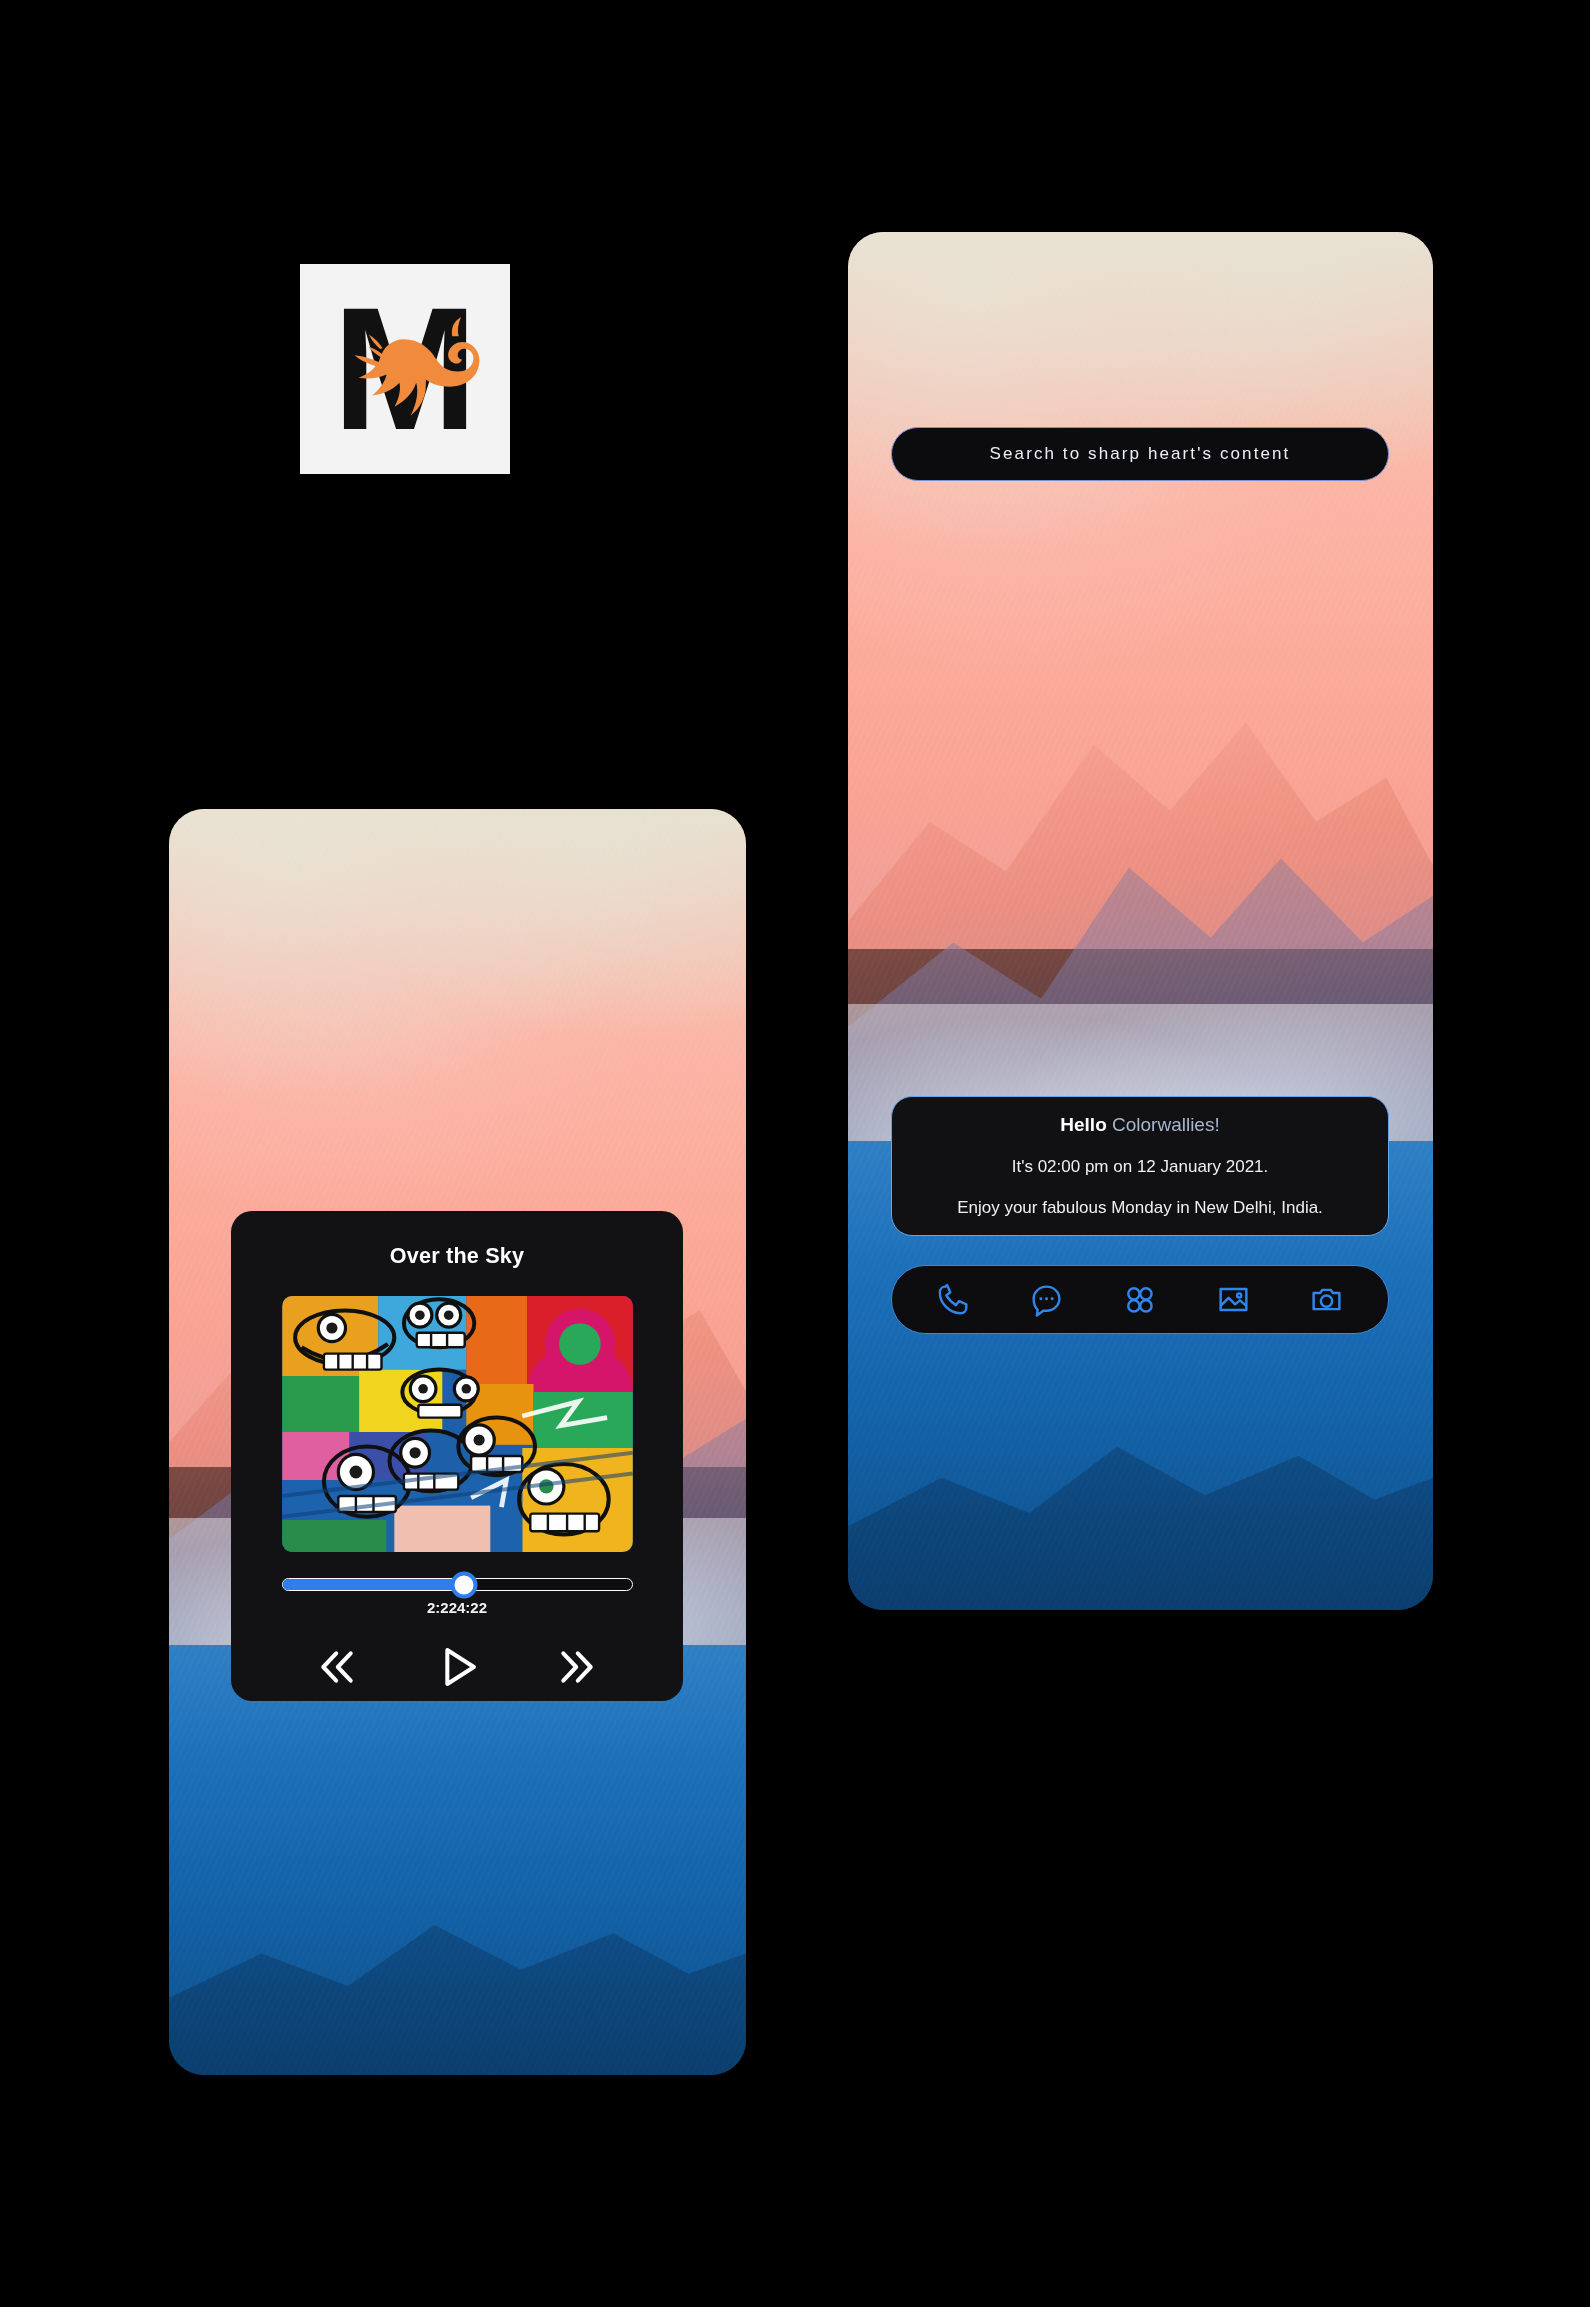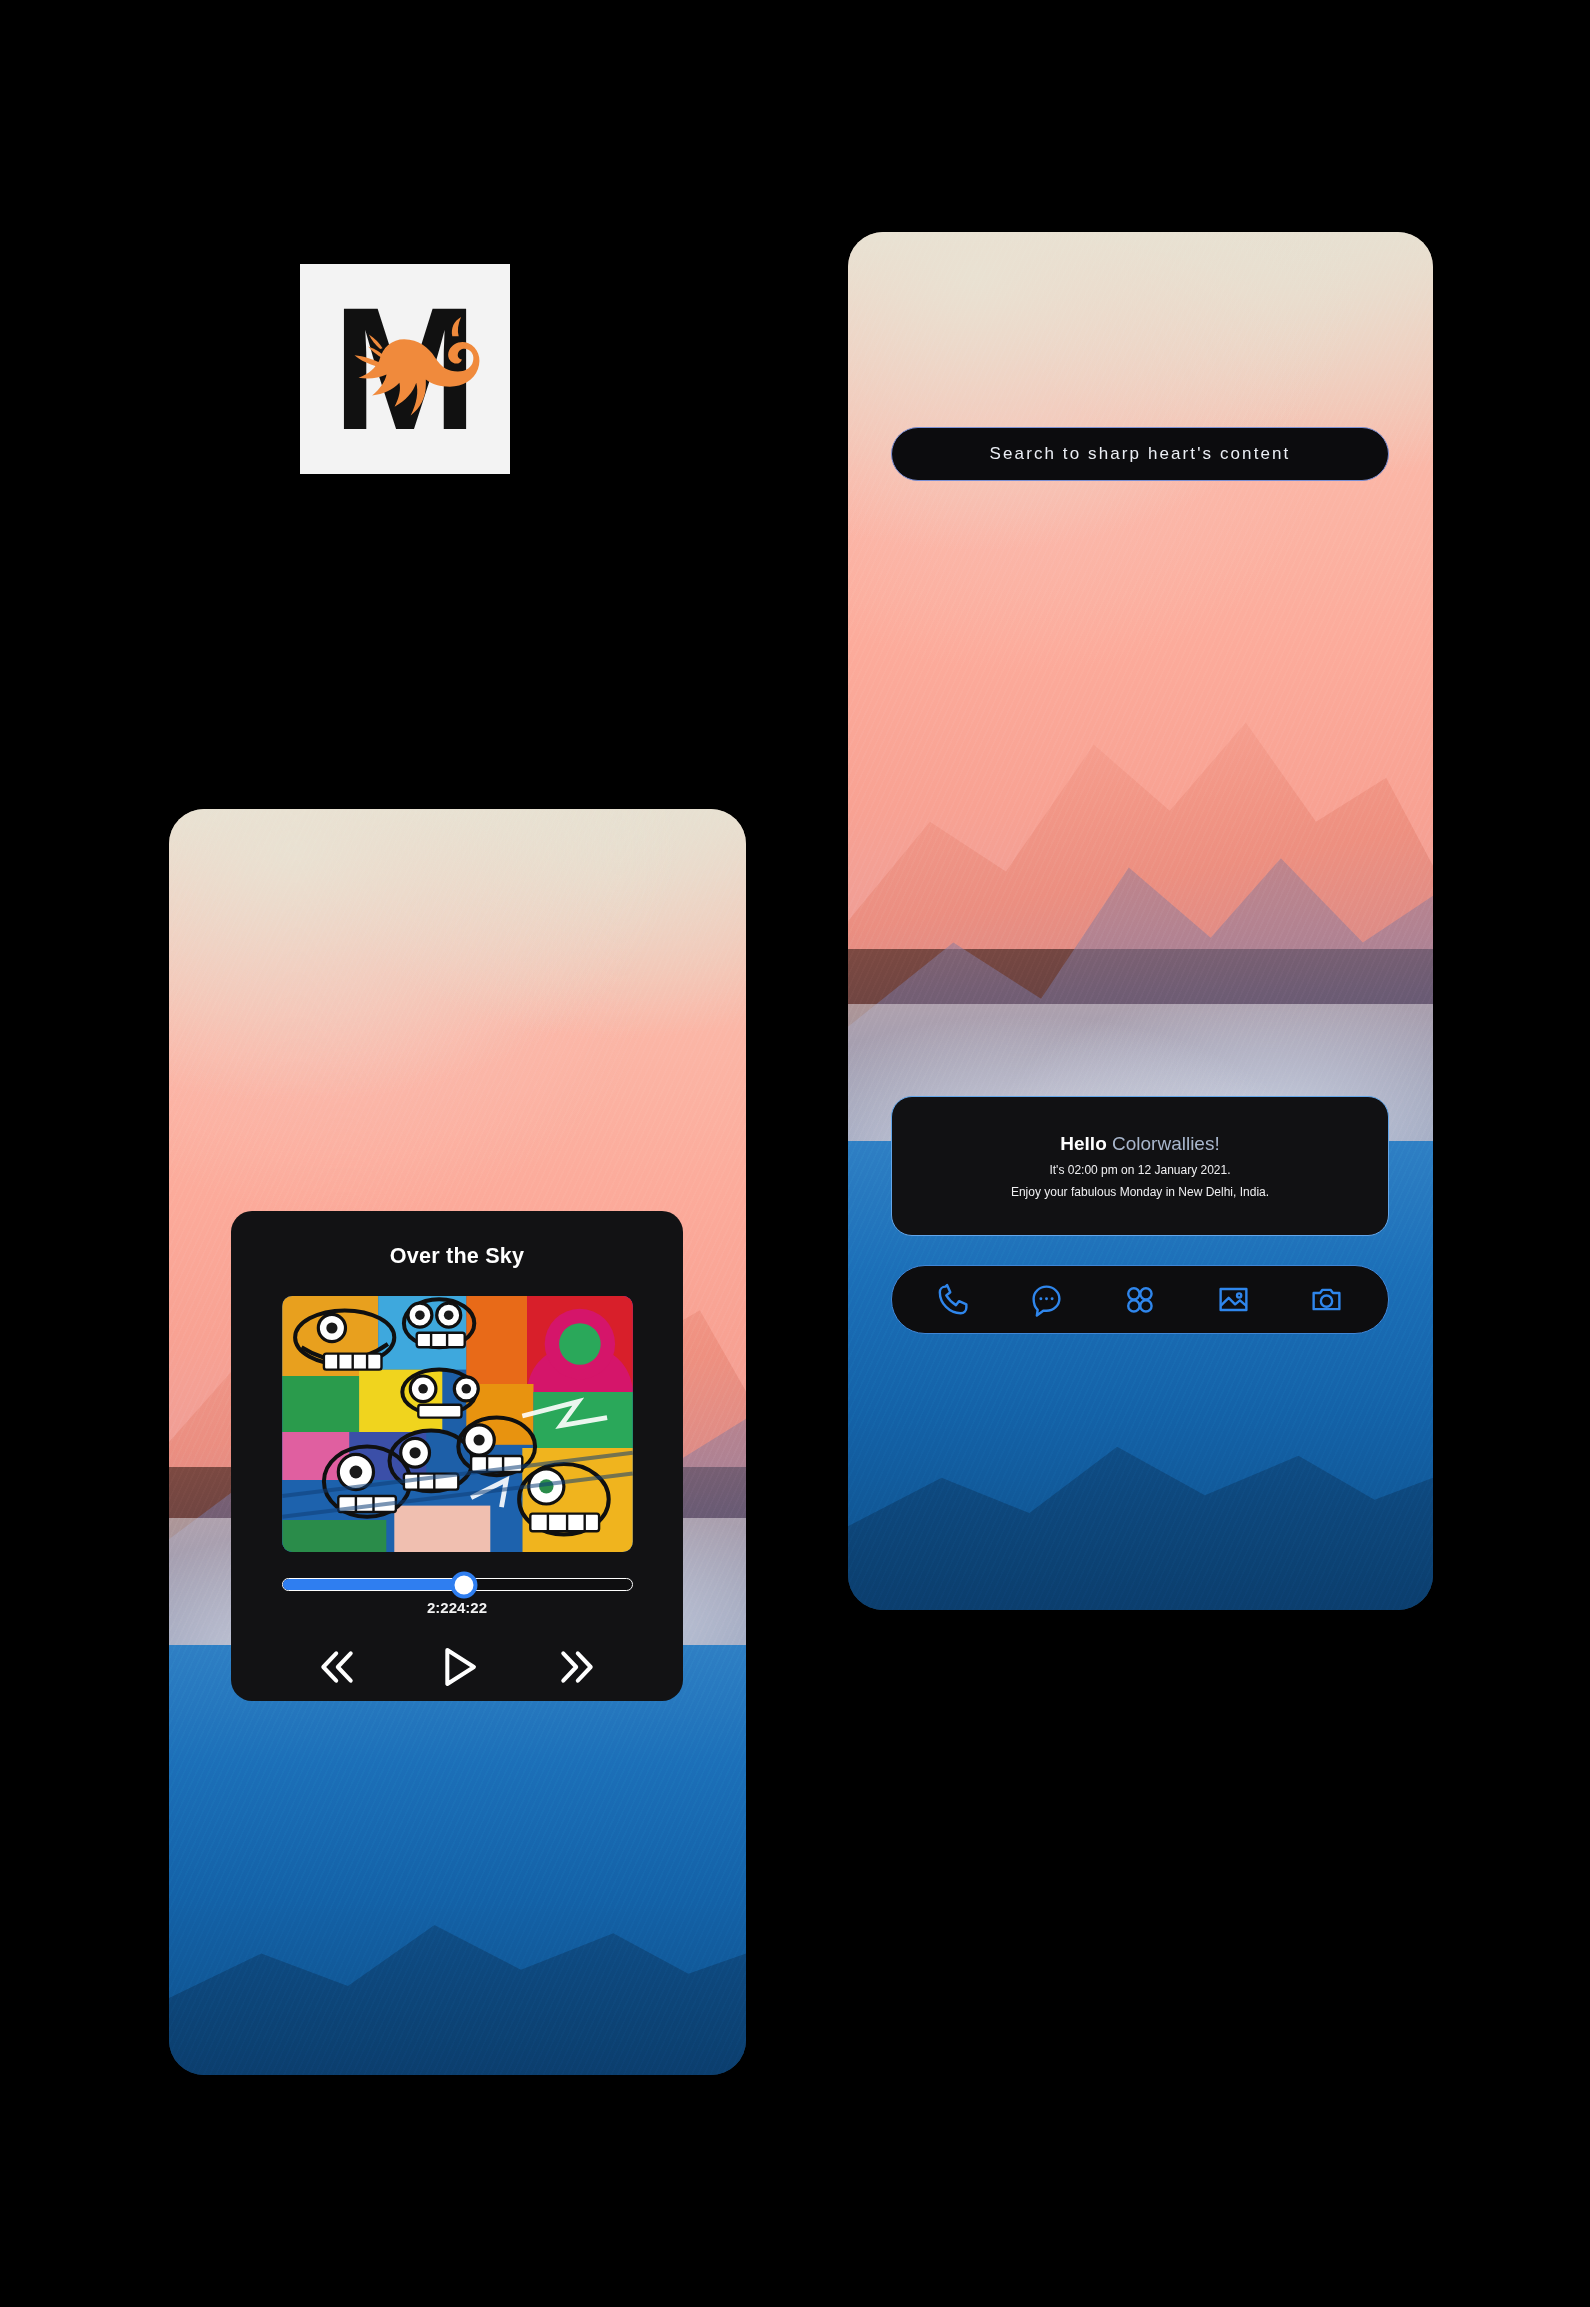--- a/index.html
+++ b/index.html
@@ -84,25 +84,25 @@
   .search-text {
     color:#eceff5; font-size:17px; font-weight:400;
     letter-spacing:2.1px; white-space:nowrap;
   }
 
   
   .greet-card {
     position:absolute; left:43px; top:864px; width:498px; height:140px;
     background:#111113; border:1.6px solid #63a6ea; border-radius:21px;
     display:flex; flex-direction:column; align-items:center; justify-content:center;
-    gap:8px; padding:0 19px;
+    gap:21px; padding:0 19px;
   }
   .greet-hello { font-size:19px; font-weight:700; color:#ffffff; white-space:nowrap; }
   .greet-hello .who { color:#a8b6cc; font-weight:400; }
-  .greet-line { font-size:12px; color:#f0f0f2; font-weight:400; white-space:nowrap; }
+  .greet-line { font-size:17px; color:#f0f0f2; font-weight:400; white-space:nowrap; }
 
   
   .dock {
     position:absolute; left:43px; top:1033px; width:498px; height:69px;
     background:#0d0d0f; border:1.6px solid #3f86d8; border-radius:34px;
     display:flex; align-items:center; justify-content:space-around;
     padding:0 14.4px;
   }
   .dock-icon { width:45px; height:45px; display:flex; align-items:center; justify-content:center; }
   .dock-icon svg { width:37px; height:37px; }

